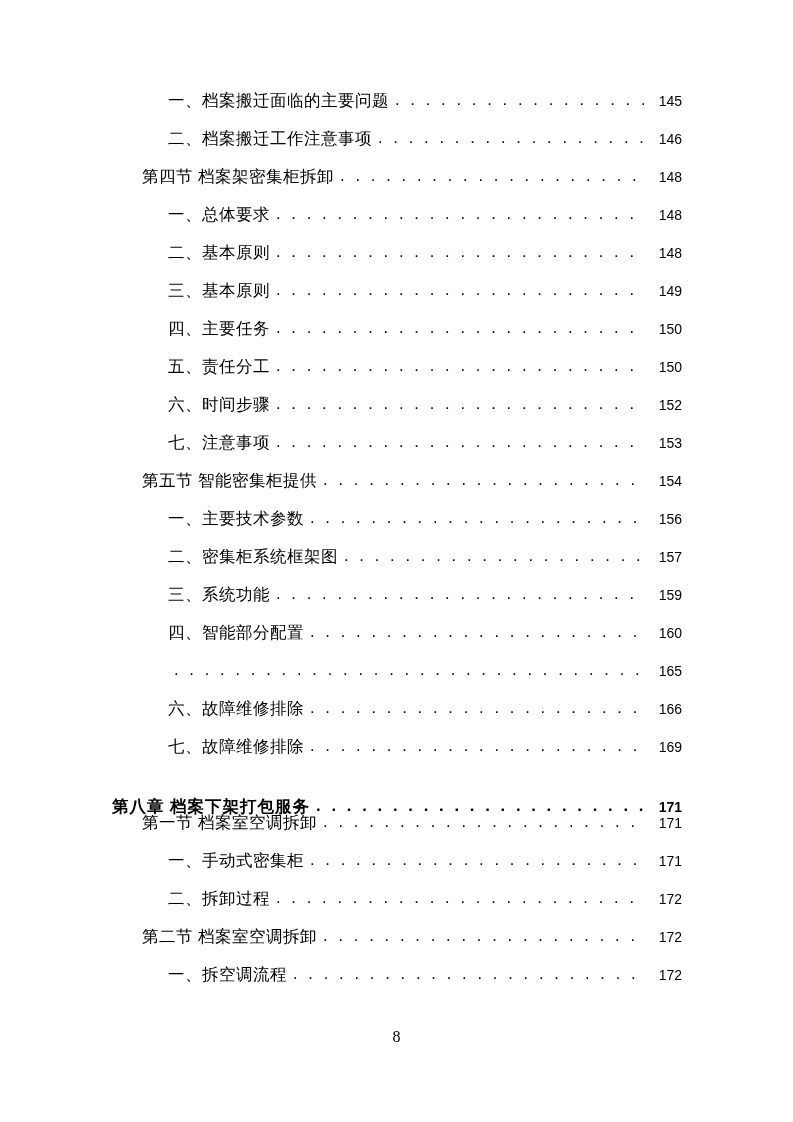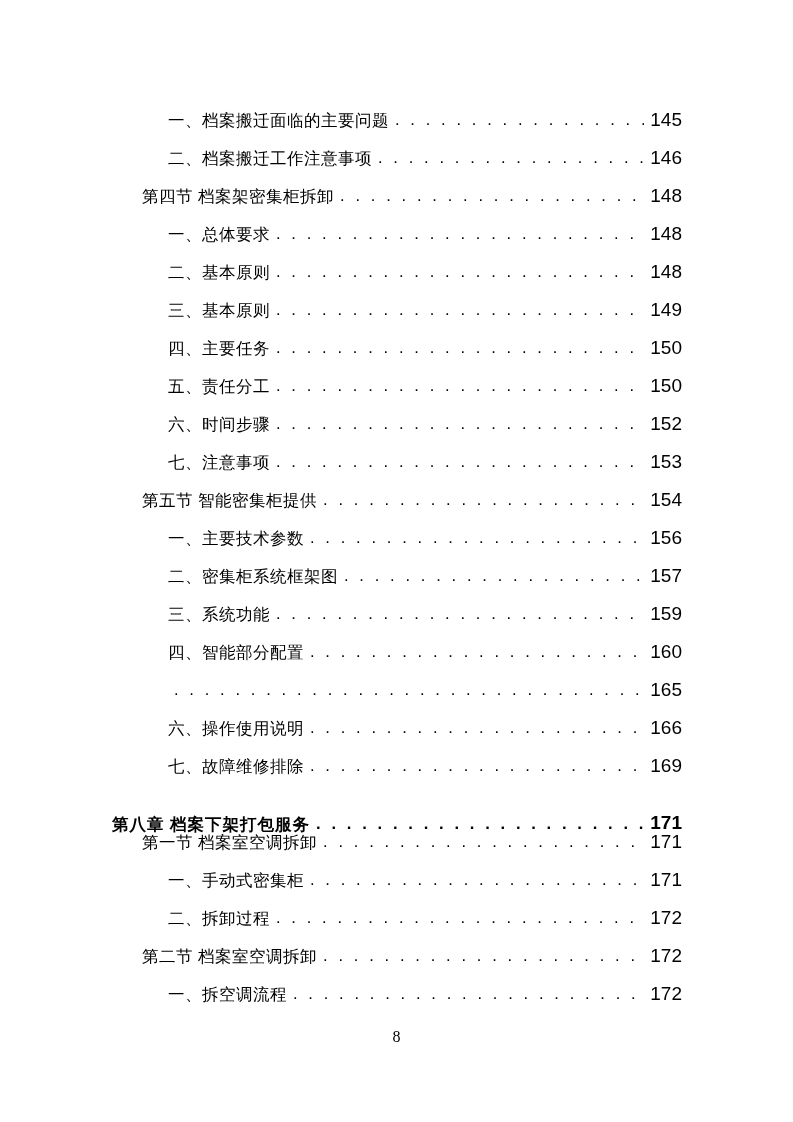--- a/index.html
+++ b/index.html
@@ -14,21 +14,21 @@
   .page {
     position: relative;
     width: 793px;
     height: 1122px;
     margin: 0 auto;
     background: #ffffff;
     overflow: hidden;
   }
   .toc {
     position: absolute;
-    top: 110px;
+    top: 92px;
     left: 112px;
     width: 570px;
   }
   .toc-entry {
     display: flex;
     align-items: baseline;
     font-size: 16.5px;
     line-height: 1.0;
     height: 38px;
     white-space: nowrap;
@@ -48,21 +48,21 @@
     margin: 0 4px 0 6px;
     letter-spacing: 3.1px;
     font-size: 16.5px;
     position: relative;
     top: -1px;
   }
   .toc-entry .page-num {
     flex: 0 0 auto;
     text-align: right;
     min-width: 34px;
-    font-size: 19px;
+    font-size: 14px;
   }
   .toc-entry.level-chapter {
     font-weight: bold;
     align-items: flex-end;
   }
   .toc-entry.level-chapter .title {
     letter-spacing: 1px;
   }
   .toc-entry.level-chapter .page-num {
     font-weight: bold;
@@ -177,21 +177,21 @@
         <span class="leader">. . . . . . . . . . . . . . . . . . . . . . . . . . . . . . . . . . . . . . . . . . . . . . . . . . . . . . . . . . . . . . . . . .</span>
         <span class="page-num">160</span>
       </div>
       <div class="toc-entry level-item">
         <span class="indent pad-item"></span>
         <span class="leader">. . . . . . . . . . . . . . . . . . . . . . . . . . . . . . . . . . . . . . . . . . . . . . . . . . . . . . . . . . . . . . . . . .</span>
         <span class="page-num">165</span>
       </div>
       <div class="toc-entry level-item">
         <span class="indent pad-item"></span>
-        <span class="title">六、操作使用说明</span>
+        <span class="title">六、故障维修排除</span>
         <span class="leader">. . . . . . . . . . . . . . . . . . . . . . . . . . . . . . . . . . . . . . . . . . . . . . . . . . . . . . . . . . . . . . . . . .</span>
         <span class="page-num">166</span>
       </div>
       <div class="toc-entry level-item">
         <span class="indent pad-item"></span>
         <span class="title">七、故障维修排除</span>
         <span class="leader">. . . . . . . . . . . . . . . . . . . . . . . . . . . . . . . . . . . . . . . . . . . . . . . . . . . . . . . . . . . . . . . . . .</span>
         <span class="page-num">169</span>
       </div>
       <div class="toc-entry level-chapter">

